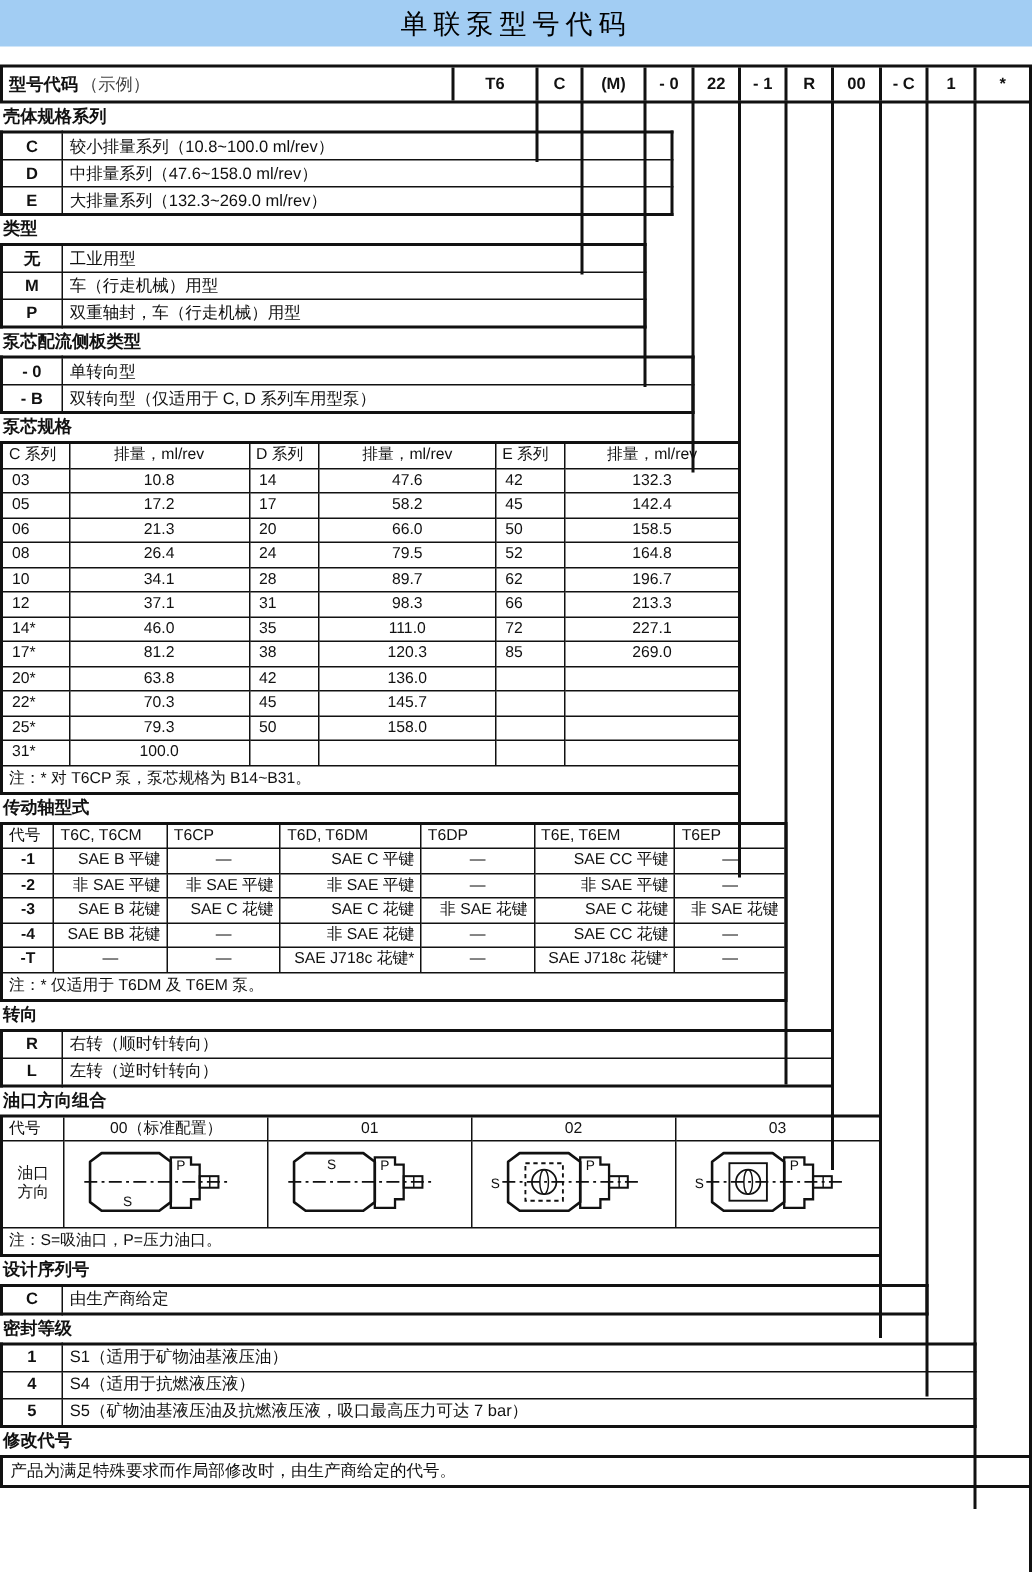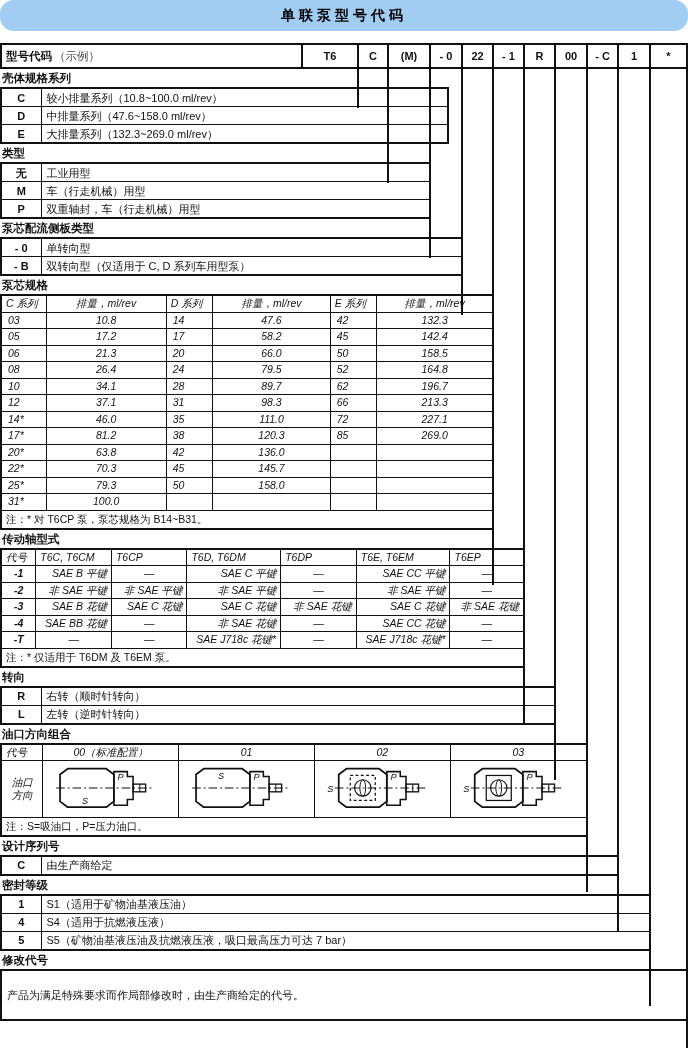--- a/index.html
+++ b/index.html
@@ -1,52 +1,52 @@
 <!DOCTYPE html>
 <html><head>
 <meta charset="utf-8">
 <style>
   * { box-sizing: border-box; margin: 0; padding: 0; }
   html,body { background:#fff; }
   body { font-family: "Liberation Sans", "DejaVu Sans", sans-serif; color:#111; }
   .page { position:relative; width:688px; height:1055px; margin:0 auto; background:#fff; overflow:hidden; }
 
   .titlebar { height:31px; background:#a2cdf3; display:flex; align-items:center; justify-content:center;
-              font-size:14px; font-weight:bold; letter-spacing:4px; color:#000;border-radius:14px; }
+              font-size:18px; font-weight:normal; letter-spacing:4px; color:#000; }
   .gap { height:12px; }
 
   
   .coderow { display:flex; border:2px solid #111; height:26px; font-size:11px; font-weight:bold; align-items:stretch; }
   .mc-label { flex:1; display:flex; align-items:center; padding:0 4px; font-size:11.5px; }
   .mc-label .lite { font-weight:normal; color:#444; margin-left:2px; }
   .mc-cell { border-left:2px solid #111; display:flex; align-items:center; justify-content:center; }
 
   
   .section { }
   .sec-title { font-size:11.5px; font-weight:bold; padding:3px 2px 2px 2px; line-height:13px; }
   table.box { width:100%; border-collapse:collapse; border:2px solid #111; font-size:11px; table-layout:fixed; }
   table.box td, table.box th { border:1px solid #111; padding:1.5px 5px; line-height:14px; vertical-align:middle; }
   table.two td:first-child { width:40px; text-align:center; font-weight:bold; padding:1.5px 2px; }
   table.two.wide td:first-child { width:56px; }
   .note { border-top:1px solid #111; font-size:10.5px; padding:2px 4px; line-height:13px; }
   .boxwrap { border:2px solid #111; }
-  .boxwrap table.inner { width:100%; border-collapse:collapse; font-size:10.5px; table-layout:fixed; border-style:hidden;font-style:italic; }
+  .boxwrap table.inner { width:100%; border-collapse:collapse; font-size:10.5px; table-layout:fixed; border-style:hidden; }
   .boxwrap table.inner td, .boxwrap table.inner th { border:1px solid #111; padding:1px 4px; line-height:13.5px; font-weight:normal; }
   table.inner th { text-align:left; }
   table.grid td:nth-child(odd) { text-align:left; padding-left:6px; }
   table.grid td:nth-child(even) { text-align:center; }
   table.shaft td { text-align:right; }
   table.shaft td:first-child { text-align:center; font-weight:bold; }
   td.dash { text-align:center !important; }
   td.hl { font-weight:bold;margin-left:42px; }
   table.ports td { text-align:center; }
   table.ports .pcode { font-weight:bold; font-size:10.5px; }
   .portlabel { width:26px; margin:0 auto; line-height:13px; font-size:10.5px; text-align:center; }
   .diagcell { padding:1px 0 !important; }
-  .fulltext td { padding:17px 5px !important; }
+  .fulltext td { padding:2px 5px !important; }
   .lastbox { border-bottom:3px solid #111; }
 
   .dropline { position:absolute; width:2px; background:#111; pointer-events:none; }
 
   svg text { font-family:"Liberation Sans","DejaVu Sans",sans-serif; font-size:9.5px; fill:#111; }
 </style>
 </head>
 <body>
 
 <div class="page">

